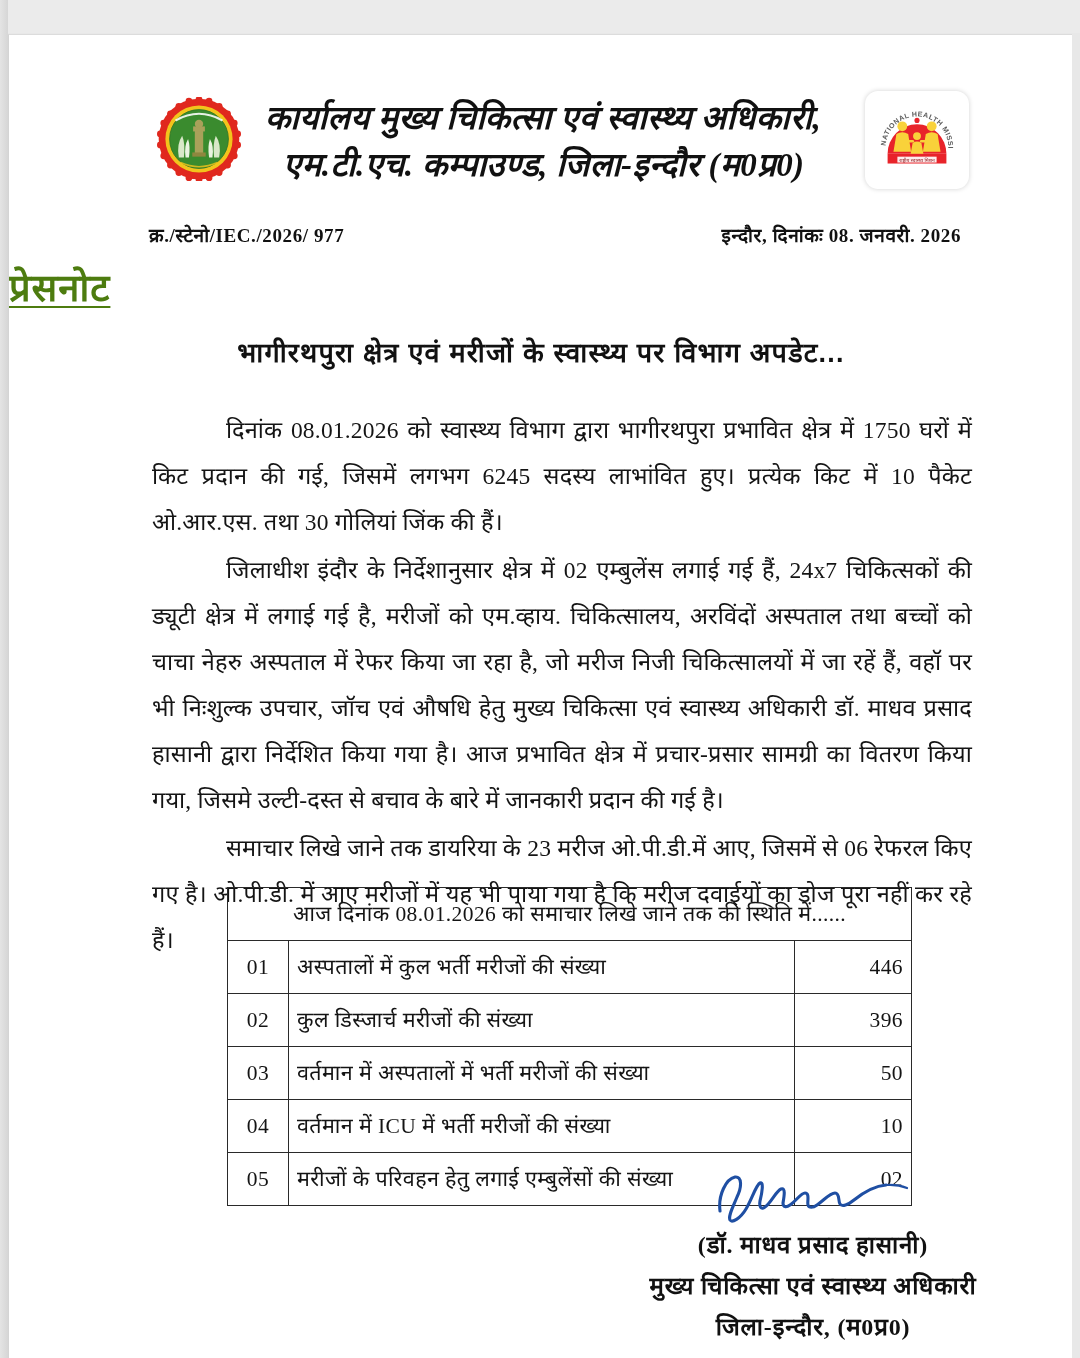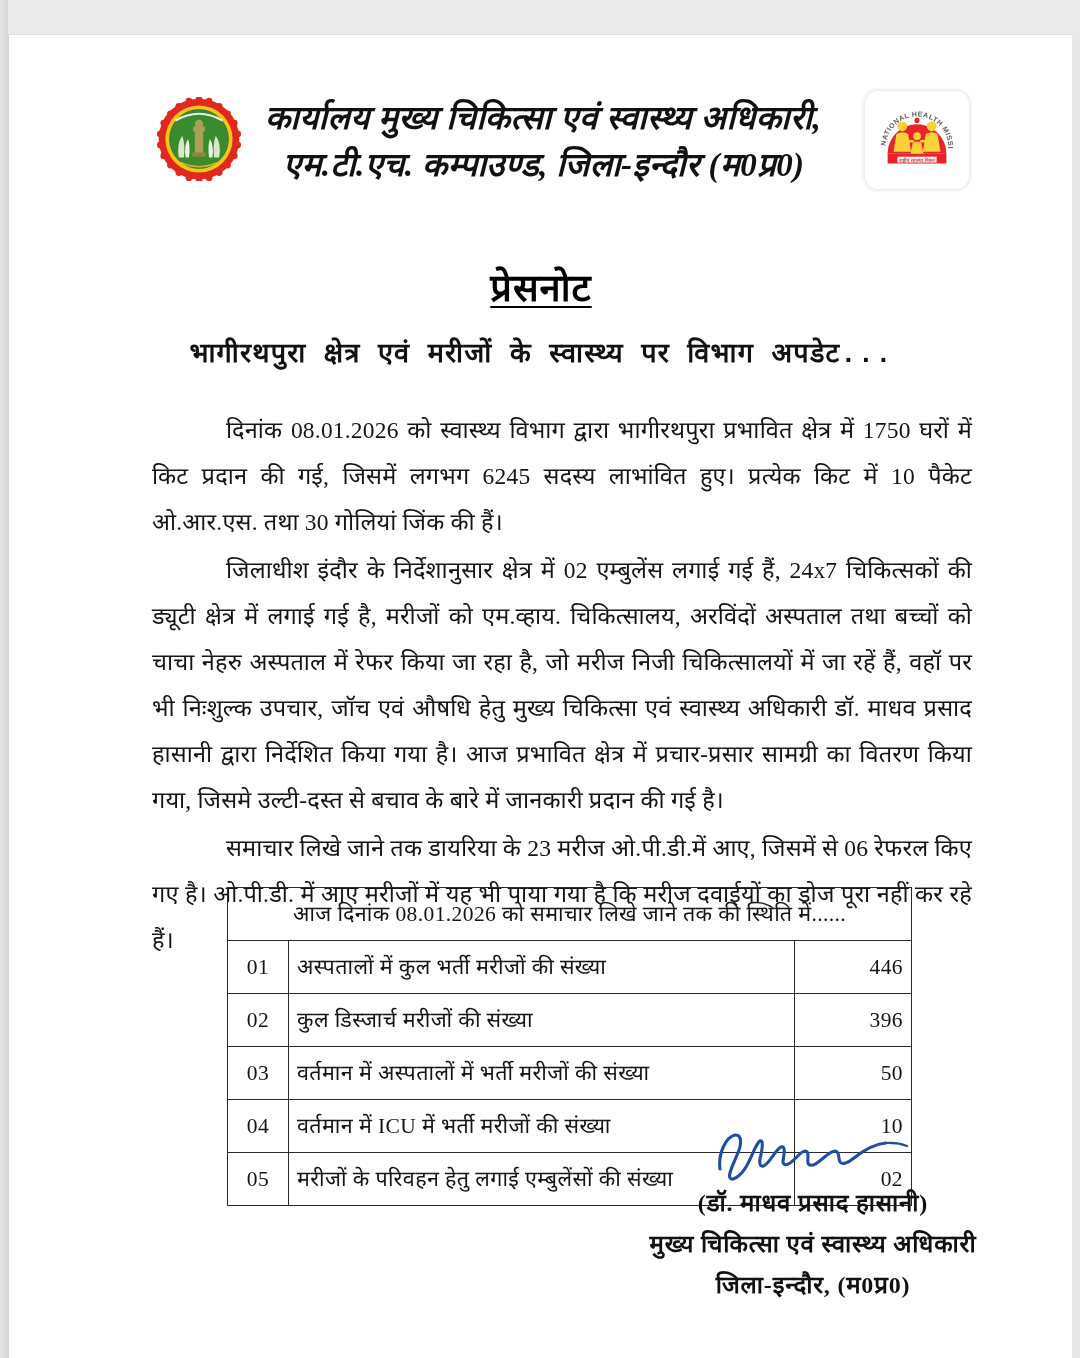--- a/index.html
+++ b/index.html
@@ -114,37 +114,36 @@
     letter-spacing: 0.6px;
     white-space: nowrap;
   }
 
   
   .pressnote {
     position: absolute;
     left: 0;
     top: 225px;
     width: 1064px;
-    text-align: center;
     font-family: "Liberation Serif", "DejaVu Serif", serif;
     font-weight: bold;
     font-size: 38px;
-    color: #000000;
+    color: #4d7c0f;
     text-decoration: underline;
     text-underline-offset: 5px;
     text-decoration-thickness: 2px;
     letter-spacing: 1px;
   }
   .subtitle {
     position: absolute;
     left: 0;
     top: 298px;
     width: 1064px;
     text-align: center;
-    font-family: Liberation Mono, monospace;
+    font-family: Liberation Sans, sans-serif;
     font-weight: bold;
     font-size: 27px;
     color: #111;
     letter-spacing: 1.2px;
   }
 
   
   .body-block {
     position: absolute;
     left: 130px;
@@ -201,21 +200,21 @@
     width: 100px;
     text-align: right;
     padding-right: 14px;
     letter-spacing: 1.5px;
   }
 
   
   .sig-block {
     position: absolute;
     left: 604px;
-    top: 1090px;
+    top: 1132px;
     width: 400px;
     text-align: center;
   }
   .sig-svg { display:block; margin: 0 auto; }
   .sig-line {
     font-family: "Liberation Serif", "DejaVu Serif", serif;
     font-weight: bold;
     font-size: 24px;
     line-height: 41px;
     color: #111;
@@ -322,20 +321,24 @@
         <text font-family="Liberation Sans, sans-serif" font-size="7.2" font-weight="bold" fill="#5c5c5c" letter-spacing="0.5">
           <textPath href="#arcpath" startOffset="2%">NATIONAL HEALTH MISSION</textPath>
         </text>
 
         <rect x="30" y="67" width="40" height="6" fill="#ffffff" opacity="0.92"></rect>
         <text x="50" y="72" text-anchor="middle" font-family="Liberation Sans, sans-serif" font-size="5" fill="#8a1418">राष्ट्रीय स्वास्थ्य मिशन</text>
       </svg>
     </div>
   </div>
 
+  <div class="refrow">
+    <div class="refno">क्र./स्टेनो/IEC./2026/ 977</div>
+    <div class="refdate">इन्दौर, दिनांकः 08. जनवरी. 2026</div>
+  </div>
 
   <div class="pressnote">प्रेसनोट</div>
   <div class="subtitle">भागीरथपुरा क्षेत्र एवं मरीजों के स्वास्थ्य पर विभाग अपडेट...</div>
 
   <div class="body-block">
     <p class="para">दिनांक 08.01.2026 को स्वास्थ्य विभाग द्वारा भागीरथपुरा प्रभावित क्षेत्र में 1750 घरों में किट प्रदान की गई, जिसमें लगभग 6245 सदस्य लाभांवित हुए। प्रत्येक किट में 10 पैकेट ओ.आर.एस. तथा 30 गोलियां जिंक की हैं।</p>
     <p class="para">जिलाधीश इंदौर के निर्देशानुसार क्षेत्र में 02 एम्बुलेंस लगाई गई हैं, 24x7 चिकित्सकों की ड्यूटी क्षेत्र में लगाई गई है, मरीजों को एम.व्हाय. चिकित्सालय, अरविंदों अस्पताल तथा बच्चों को चाचा नेहरु अस्पताल में रेफर किया जा रहा है, जो मरीज निजी चिकित्सालयों में जा रहें हैं, वहॉ पर भी निःशुल्क उपचार, जॉच एवं औषधि हेतु मुख्य चिकित्सा एवं स्वास्थ्य अधिकारी डॉ. माधव प्रसाद हासानी द्वारा निर्देशित किया गया है। आज प्रभावित क्षेत्र में प्रचार-प्रसार सामग्री का वितरण किया गया, जिसमे उल्टी-दस्त से बचाव के बारे में जानकारी प्रदान की गई है।</p>
     <p class="para">समाचार लिखे जाने तक डायरिया के 23 मरीज ओ.पी.डी.में आए, जिसमें से 06 रेफरल किए गए है। ओ.पी.डी. में आए मरीजों में यह भी पाया गया है कि मरीज दवाईयों का डोज पूरा नहीं कर रहे हैं।</p>
   </div>
 

